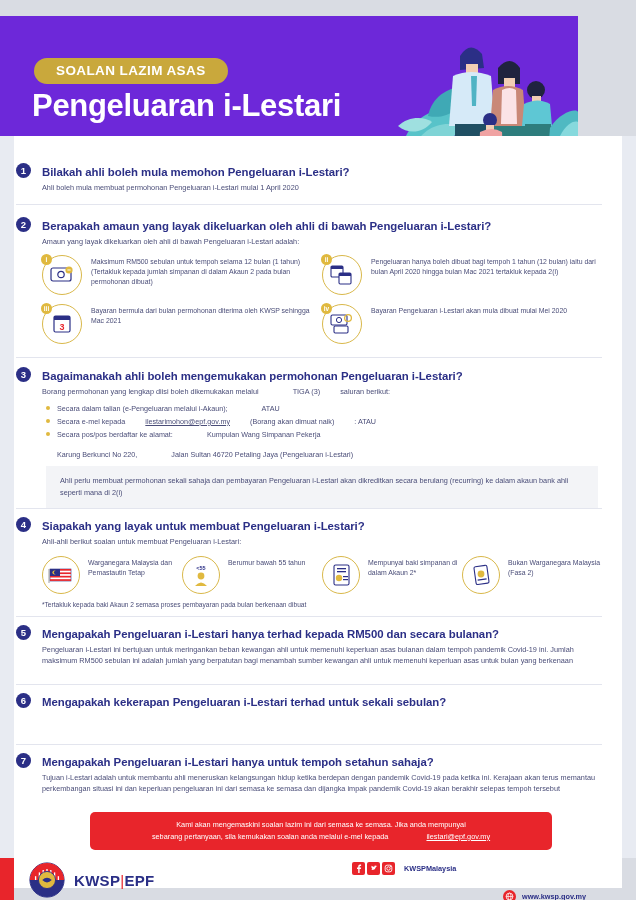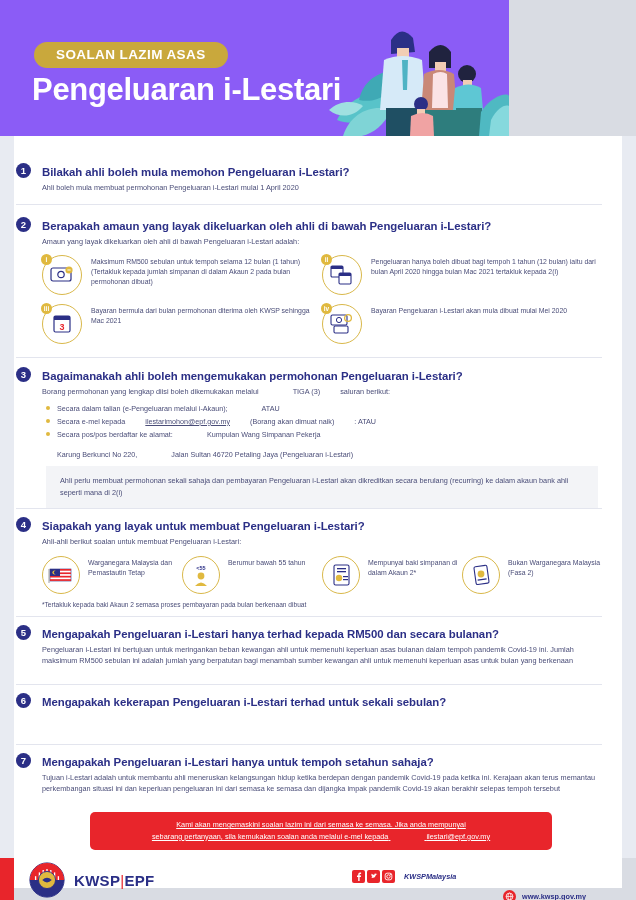--- a/index.html
+++ b/index.html
@@ -6,22 +6,22 @@
   html, body {
     width: 636px; height: 900px;
     font-family: "Liberation Sans", sans-serif;
     background: #ffffff;
     overflow: hidden;
   }
   .page { position: relative; width: 636px; height: 900px; background: #d9dce3; }
 
   
   .header {
-    position: absolute; left: 0; top: 0; width: 509px; height: 136px;
-    background: #8b5cf6;
+    position: absolute; left: 0; top: 16px; width: 578px; height: 136px;
+    background: #6d28d9;
     overflow: hidden;
   }
   .hdr-badge {
     position: absolute; left: 34px; top: 42px;
     background: #c9a83c; color: #ffffff;
     font-size: 13.5px; font-weight: bold; letter-spacing: .4px;
     padding: 5px 22px 6px 22px; border-radius: 14px;
     white-space: nowrap;
   }
   .hdr-title {
@@ -104,37 +104,37 @@
     display: flex; align-items: center; justify-content: center;
   }
   .etext { color: #4a4d78; font-size: 6.9px; line-height: 1.5; padding-top: 2px; }
   .efoot { padding-left: 26px; margin-top: 7px; color: #4a4d78; font-size: 6.6px; }
 
   
   .notice {
     position: absolute; left: 90px; top: 812px; width: 462px; height: 38px;
     background: #e8252b; border-radius: 5px;
     color: #ffffff; font-size: 7.3px; line-height: 1.6;
-    padding: 7px 16px; text-align: center; text-decoration: underline;
+    padding: 7px 16px; text-align: center;
   }
   .notice a { color: #ffffff; text-decoration: underline; }
 
   
   .footer {
     position: absolute; left: 0; top: 858px; width: 508px; height: 42px;
     background: #d9dce3;
   }
   .footer-white { position:absolute; left:14px; top:0; width:608px; height:30px; background:#ffffff; }
   .flogo { position: absolute; left: 28px; top: 3px; width: 38px; height: 38px; }
   .fbrand {
     position: absolute; left: 74px; top: 14px;
     color: #2b2f86; font-size: 15px; font-weight: bold; letter-spacing: .3px;
   }
   .fbrand .bar { color: #e8252b; font-weight: normal; }
-  .fsocial { position: absolute; left: 352px; top: 12px; display: flex; align-items: center; gap: 2px; font-style: italic; }
+  .fsocial { position: absolute; left: 352px; top: 4px; display: flex; align-items: center; gap: 2px; }
   .sicon { width: 13px; height: 13px; border-radius: 2px; background: #e8252b; display:flex; align-items:center; justify-content:center; }
   .shandle { color: #2b2f86; font-size: 7.3px; font-weight: bold; margin-left: 7px; }
   .fweb { position: absolute; left: 503px; top: 32px; display: flex; align-items: center; gap: 6px; }
   .globe { width: 13px; height: 13px; border-radius: 50%; background: #e8252b; display:flex; align-items:center; justify-content:center; }
   .fwebtext { color: #2b2f86; font-size: 7.3px; font-weight: bold; }
   .redcorner { position:absolute; left:0; top:858px; width:14px; height:42px; background:#e8252b; }
 </style>
 </head>
 <body>
 

